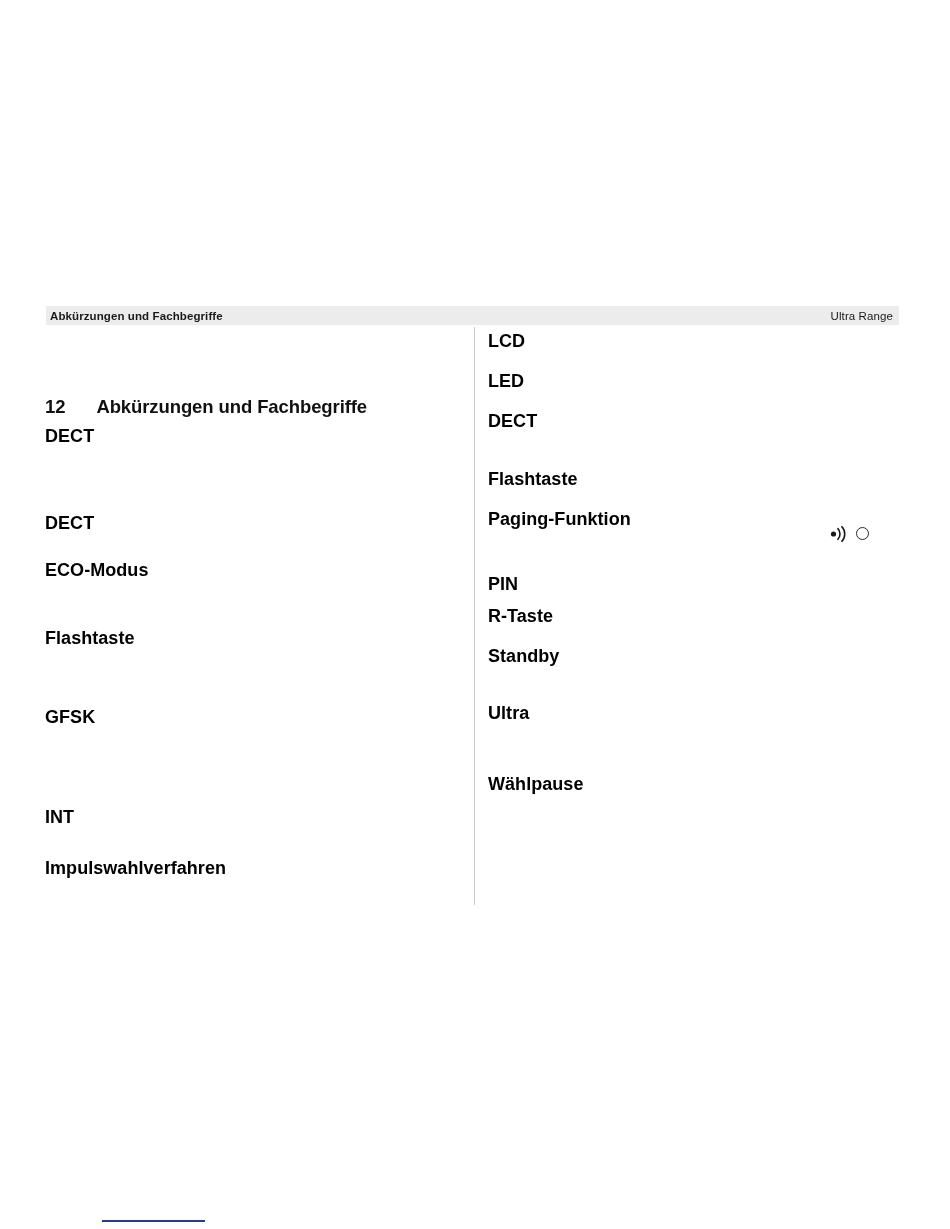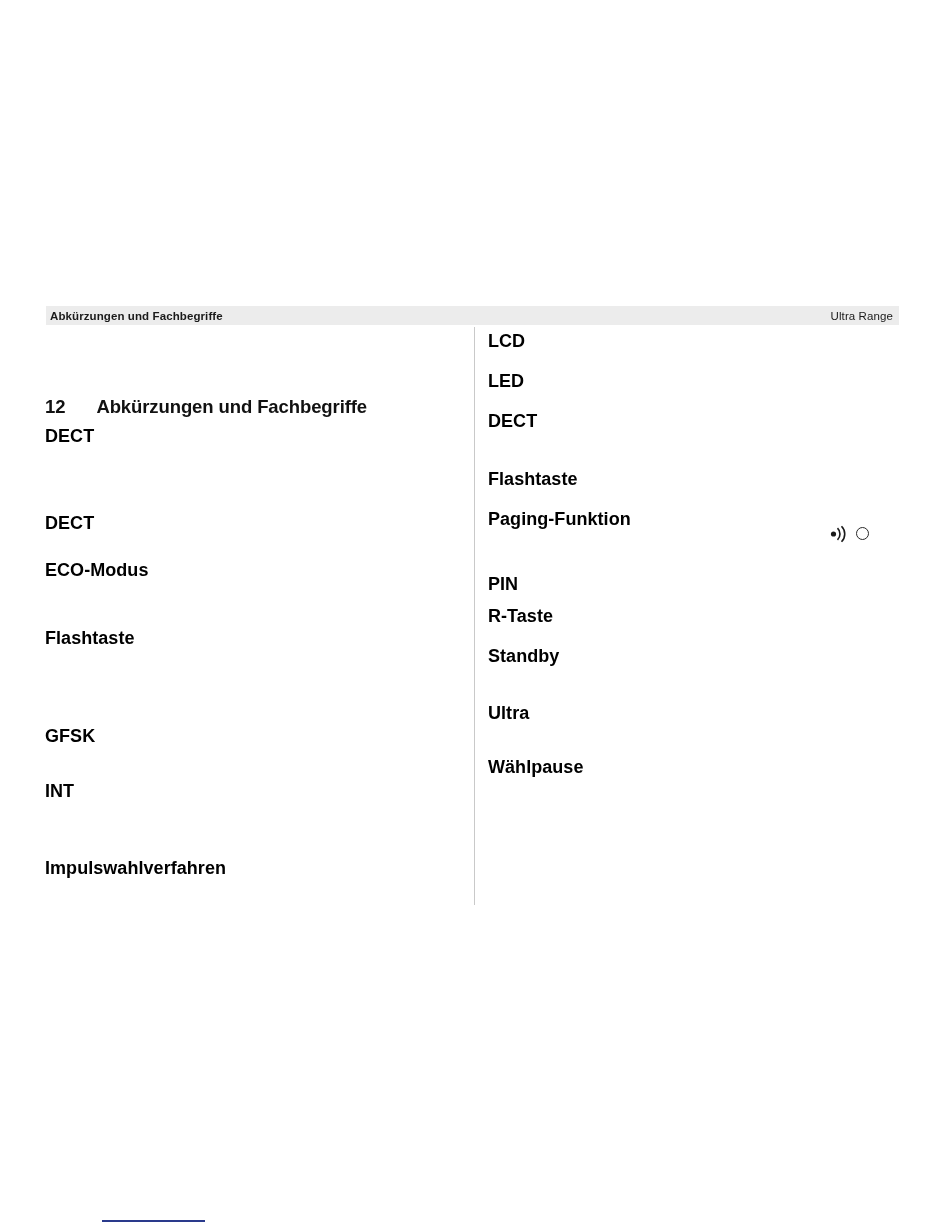--- a/index.html
+++ b/index.html
@@ -135,36 +135,36 @@
     <span class="num">12</span><span>Abkürzungen und Fachbegriffe</span>
   </div>
 
   <div class="col-divider"></div>
 
   <div class="col col-left">
     <div class="term" style="top:99px">DECT</div>
     <div class="term" style="top:186px">DECT</div>
     <div class="term" style="top:233px">ECO-Modus</div>
     <div class="term" style="top:301px">Flashtaste</div>
-    <div class="term" style="top:399px">GFSK</div>
-    <div class="term" style="top:454px">INT</div>
+    <div class="term" style="top:380px">GFSK</div>
+    <div class="term" style="top:480px">INT</div>
     <div class="term" style="top:531px">Impulswahlverfahren</div>
   </div>
 
   <div class="col col-right">
     <div class="term" style="top:4px">LCD</div>
     <div class="term" style="top:44px">LED</div>
     <div class="term" style="top:84px">DECT</div>
     <div class="term" style="top:142px">Flashtaste</div>
     <div class="term" style="top:182px">Paging-Funktion</div>
     <div class="term" style="top:247px">PIN</div>
     <div class="term" style="top:279px">R-Taste</div>
     <div class="term" style="top:319px">Standby</div>
     <div class="term" style="top:376px">Ultra</div>
-    <div class="term" style="top:430px">Wählpause</div>
+    <div class="term" style="top:447px">Wählpause</div>
   </div>
 
   <div class="icon-group">
     <span class="icon-paging">
       <svg width="22" height="20" viewBox="0 0 22 20" aria-hidden="true">
         <circle cx="3.5" cy="10" r="2.6" fill="#1a1a1a"></circle>
         <path d="M7.5 4.2 A8 8 0 0 1 7.5 15.8" stroke="#1a1a1a" stroke-width="1.6" fill="none"></path>
         <path d="M11.5 2.2 A11 11 0 0 1 11.5 17.8" stroke="#1a1a1a" stroke-width="1.6" fill="none"></path>
       </svg>
     </span>

